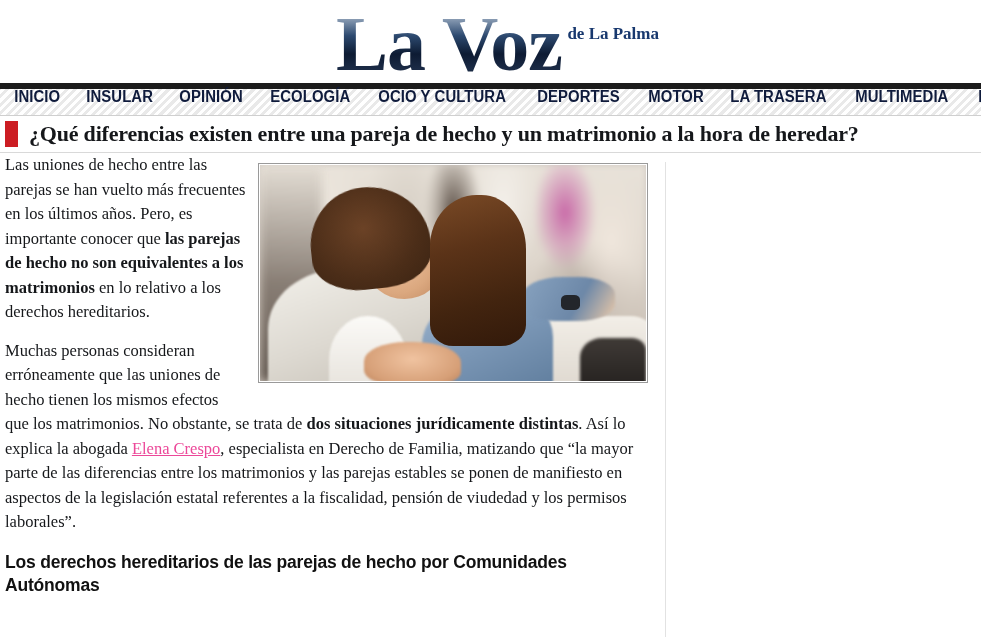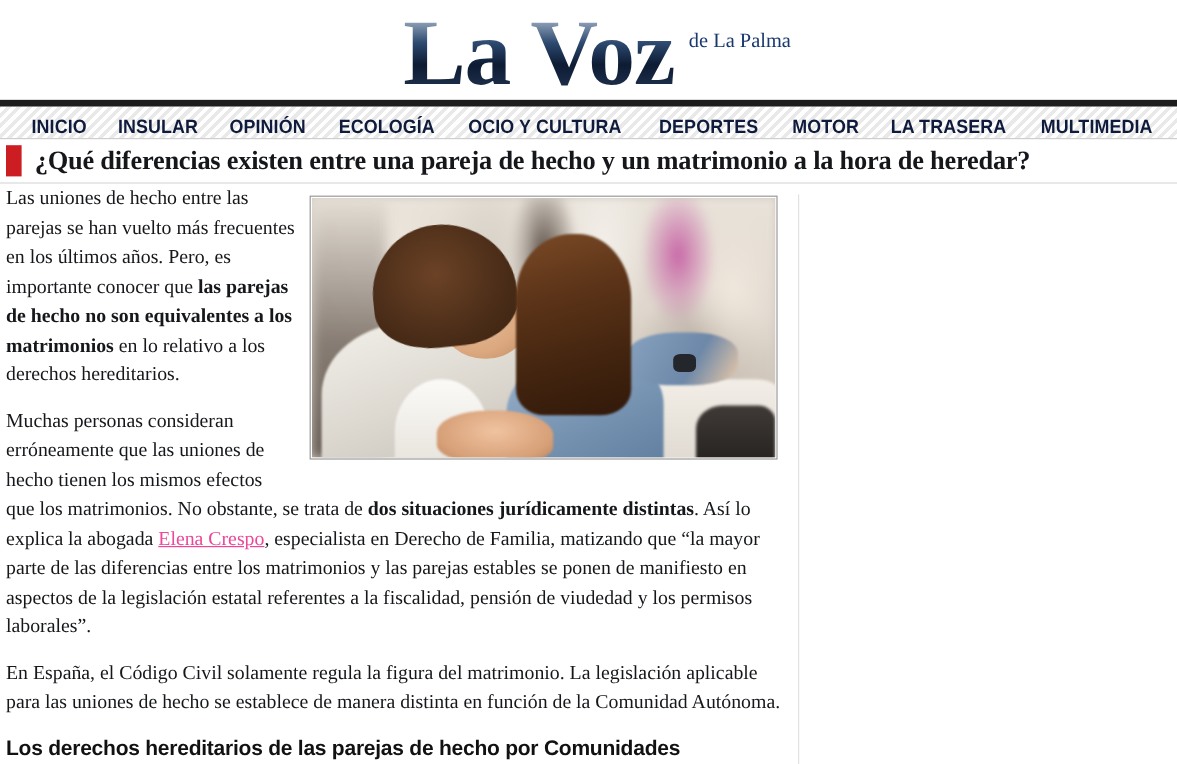--- a/index.html
+++ b/index.html
@@ -52,21 +52,21 @@
     color:#0b1526;
     white-space:nowrap;
     z-index:-1;
     opacity:.55;
   }
   .logo-sub{
     position:absolute;
     right:-3px;
     top:21px;
     font-family:"Liberation Serif", serif;
-    font-weight:normal;
+    font-weight:bold;
     font-size:17px;
     line-height:17px;
     color:#18386e;
     letter-spacing:0px;
     white-space:nowrap;
   }
 
   
   .nav-topbar{
     height:6px;
@@ -76,22 +76,22 @@
   .nav{
     height:27px;
     width:100%;
     position:relative;
     background-color:#f7f7f7;
     background-image:repeating-linear-gradient(
         -45deg,
         #ffffff 0px, #ffffff 3px,
         #e9e9e9 3px, #e9e9e9 6px);
     display:flex;
-    align-items:flex-end;
-    padding:0 16px;
+    align-items:flex-start;
+    padding:0 4px;
     border-bottom:1px solid #cfcfcf;
   }
   .nav-item{
     font-family:"Liberation Sans", sans-serif;
     font-weight:bold;
     font-size:16px;
     line-height:16px;
     color:#0f1b3c;
     letter-spacing:.1px;
     padding:0 11px;
@@ -357,17 +357,16 @@
       <div class="hands"></div>
     </div>
   </figure>
 
   <p class="body"><span>Las uniones de hecho entre las parejas se han vuelto más frecuentes en los últimos años. Pero, es importante conocer que </span><b>las parejas de hecho no son equivalentes a los matrimonios</b><span> en lo relativo a los derechos hereditarios.</span></p>
 
   <p class="body"><span>Muchas personas consideran erróneamente que las uniones de hecho tienen los mismos efectos que los matrimonios. No obstante, se trata de </span><b>dos situaciones jurídicamente distintas</b><span>. Así lo explica la abogada </span><a class="lnk" href="#">Elena Crespo</a><span>, especialista en Derecho de Familia, matizando que “la mayor parte de las diferencias entre los matrimonios y las parejas estables se ponen de manifiesto en aspectos de la legislación estatal referentes a la fiscalidad, pensión de viudedad y los permisos laborales”.</span></p>
 
   <div class="clearer"></div>
 
-  <p class="body">En España, el Código Civil solamente regula la figura del matrimonio. La legislación aplicable para las uniones de hecho se establece de manera distinta en función de la Comunidad Autónoma.</p>
 
   <h2 class="sub">Los derechos hereditarios de las parejas de hecho por Comunidades Autónomas</h2>
 
 </div>
 
 </body></html>

